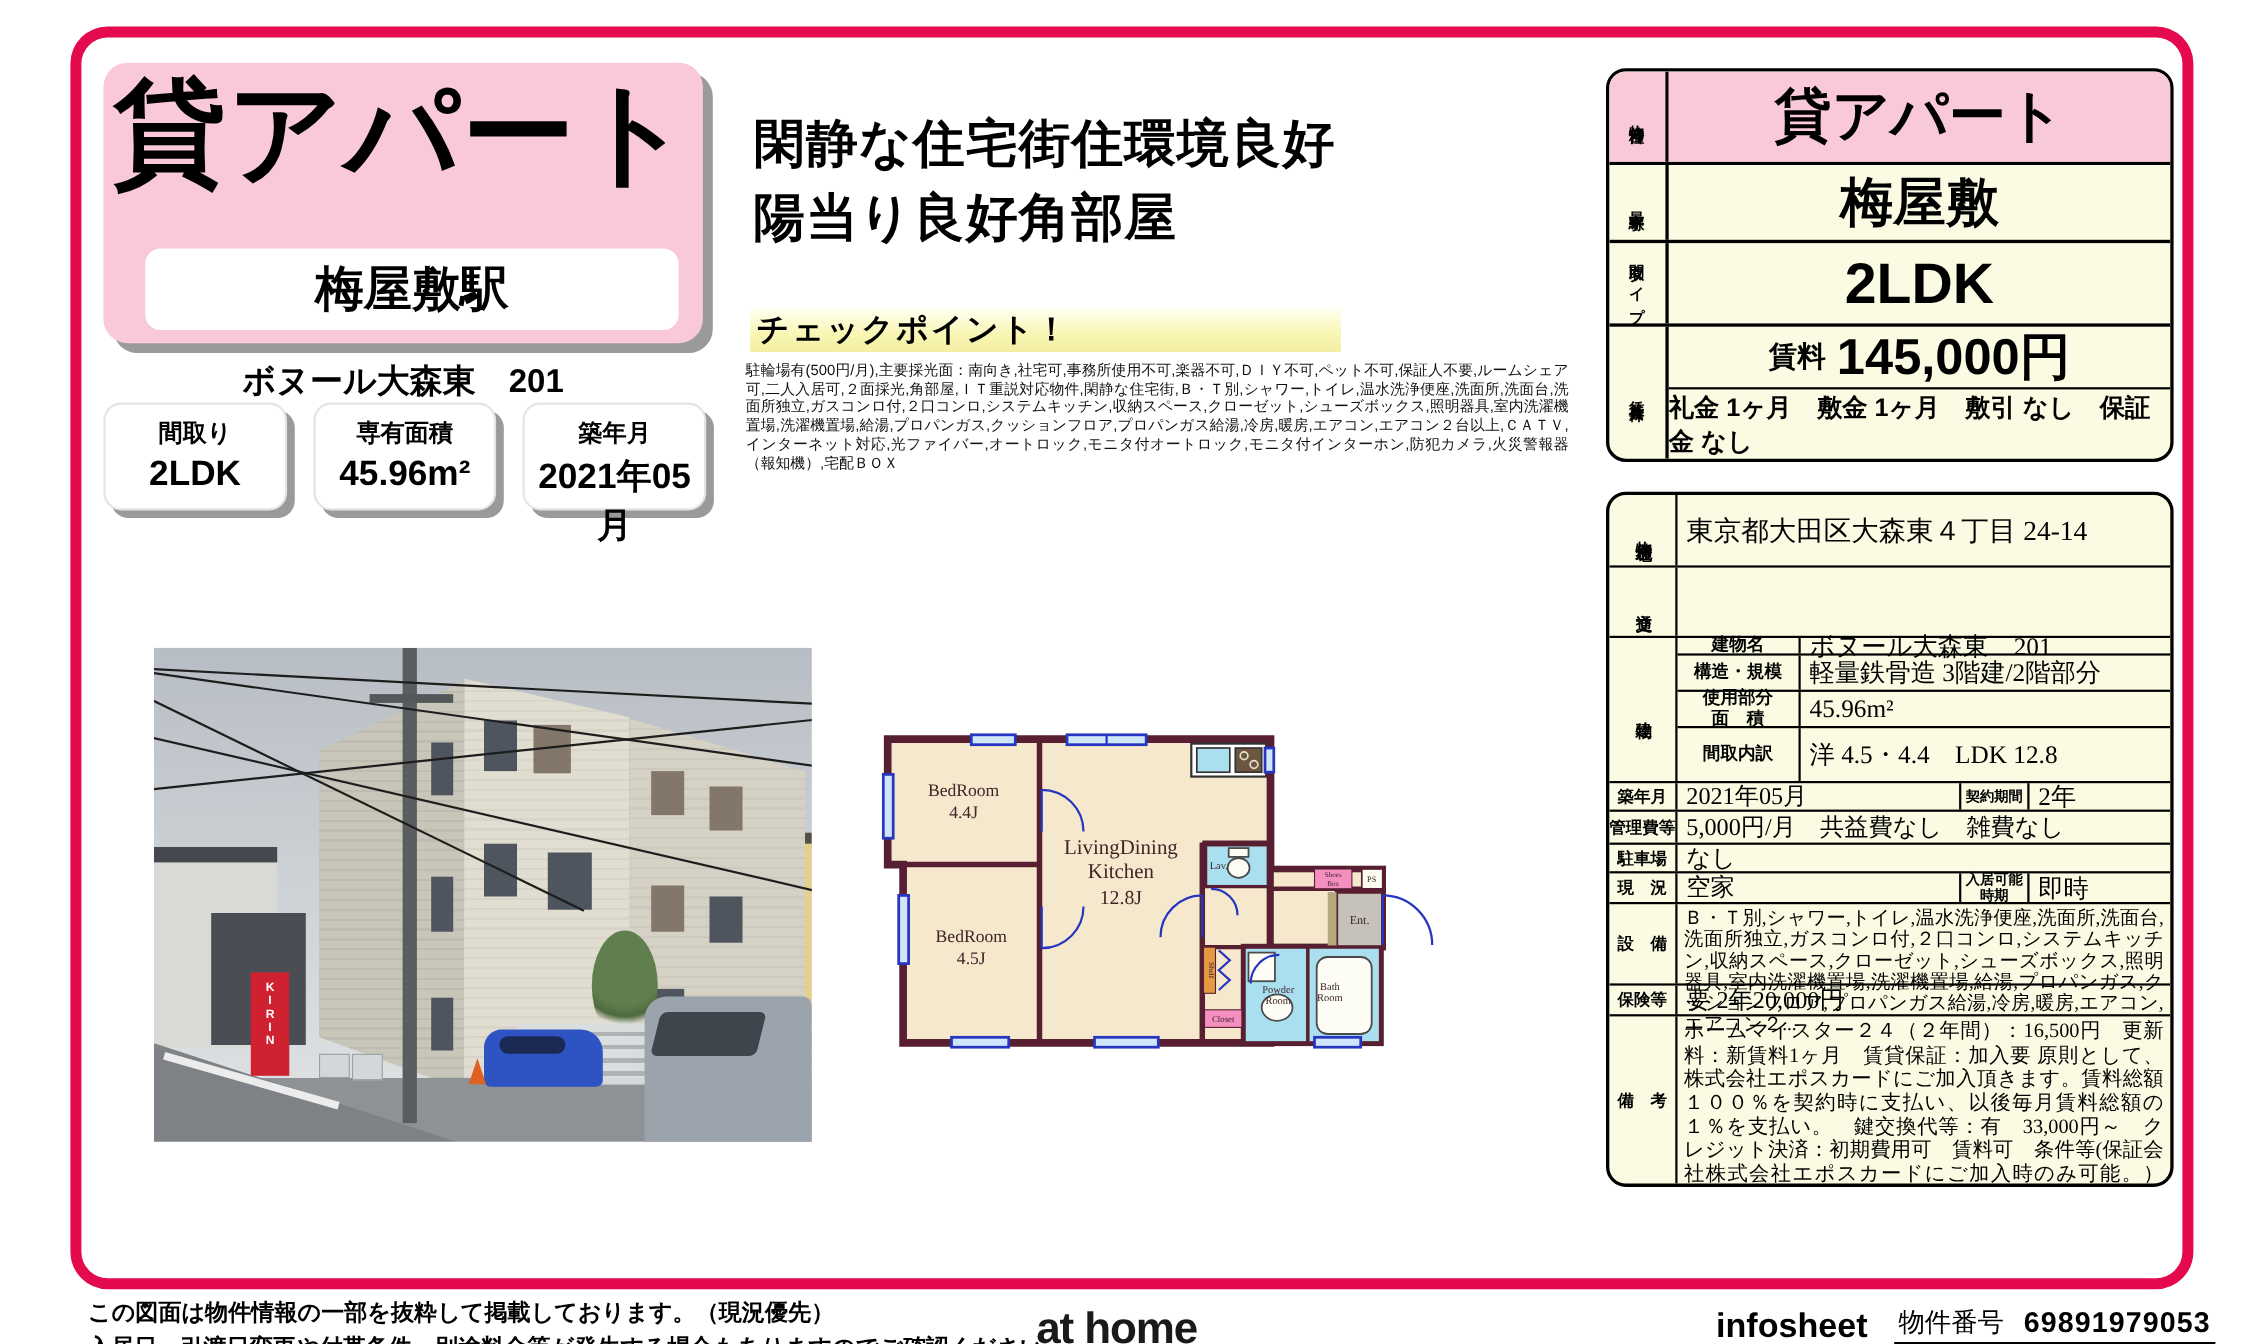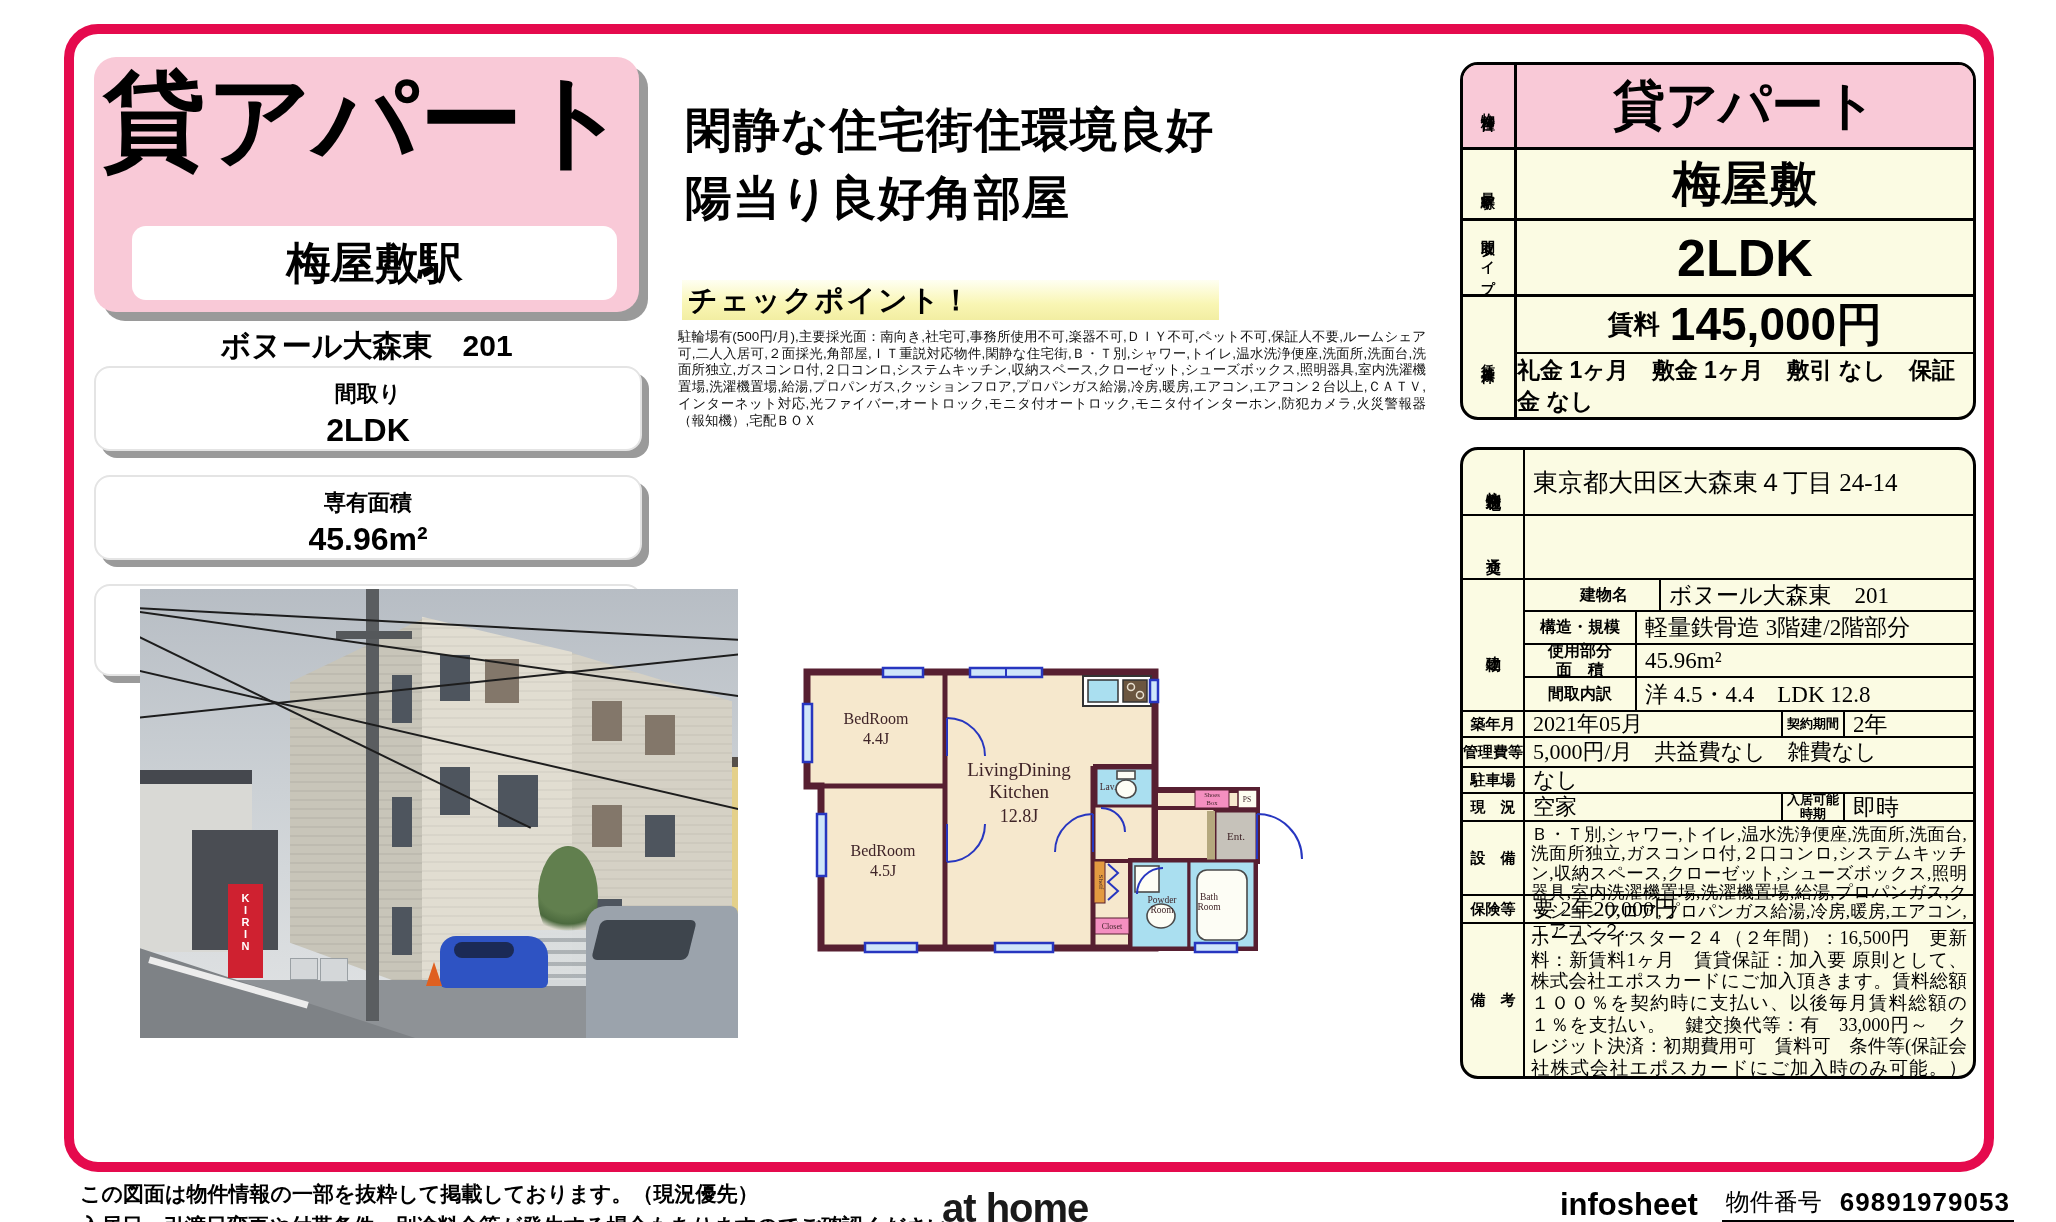--- a/index.html
+++ b/index.html
@@ -7,21 +7,21 @@
   .abs{position:absolute;}
   .sheet{position:relative;width:2056px;height:1222px;background:#fff;}
   .frame{left:64px;top:24px;width:1930px;height:1148px;border:10px solid #e50a4d;border-radius:34px;box-sizing:border-box;background:#fff;}
 
   
   .title-card{left:94px;top:57px;width:545px;height:255px;background:#f9c9d7;border-radius:22px;box-shadow:9px 9px 0 #9a9a9a;}
   .title-main{position:absolute;top:-4px;left:0;width:100%;text-align:center;font-size:103px;font-weight:bold;letter-spacing:1px;}
   .station-box{position:absolute;left:22px;right:22px;bottom:12px;height:74px;background:#fff;border-radius:14px;margin-left:16px;}
   .station-box span{display:block;text-align:center;font-size:44px;font-weight:bold;line-height:74px;}
   .building-name{left:94px;top:326px;width:545px;text-align:center;font-size:30px;font-weight:bold;}
-  .spec-row{left:94px;top:366px;width:548px;display:flex;gap:24px;flex-direction:column;}
+  .spec-row{left:94px;top:366px;width:548px;display:flex;gap:24px;}
   .spec-box{flex:1;height:94px;background:#fff;border:2px solid #e4e4e4;border-radius:16px;box-shadow:7px 7px 0 #9a9a9a;text-align:center;}
   .spec-box .lb{font-size:22px;font-weight:bold;margin-top:11px;}
   .spec-box .vl{font-size:32px;font-weight:bold;margin-top:3px;}
 
   
   .headline{left:685px;top:96px;width:600px;font-size:47px;font-weight:bold;line-height:1.45;letter-spacing:1px;}
   .cp-band{left:682px;top:280px;width:537px;height:40px;background:linear-gradient(180deg,#fffff2 0%,#f9f6b4 60%,#f2eea2 100%);}
   .cp-band span{display:block;font-size:29px;font-weight:bold;letter-spacing:2px;line-height:40px;padding-left:6px;}
   .cp-body{left:678px;top:329px;width:748px;font-size:13.5px;line-height:1.24;color:#111;font-weight:500;text-align:justify;}
 
@@ -293,21 +293,21 @@
     <div class="d-row" style="height:66px;">
       <div class="d-lab vert">物件所在地</div>
       <div class="d-val">東京都大田区大森東４丁目 24-14</div>
     </div>
     <div class="d-row" style="height:64px;">
       <div class="d-lab vert">交通</div>
     </div>
     <div class="d-row" style="height:132px;">
       <div class="d-lab vert">建物</div>
       <div class="stack">
-        <div class="srow" style="height:32px;padding-left:24px;">
+        <div class="srow" style="height:16px;">
           <div class="sub-lab">建物名</div>
           <div class="d-val" style="font-size:23px;">ボヌール大森東　201</div>
         </div>
         <div class="srow" style="height:33px;">
           <div class="sub-lab">構造・規模</div>
           <div class="d-val" style="font-size:23px;">軽量鉄骨造 3階建/2階部分</div>
         </div>
         <div class="srow" style="height:33px;">
           <div class="sub-lab">使用部分
 面　積</div>

